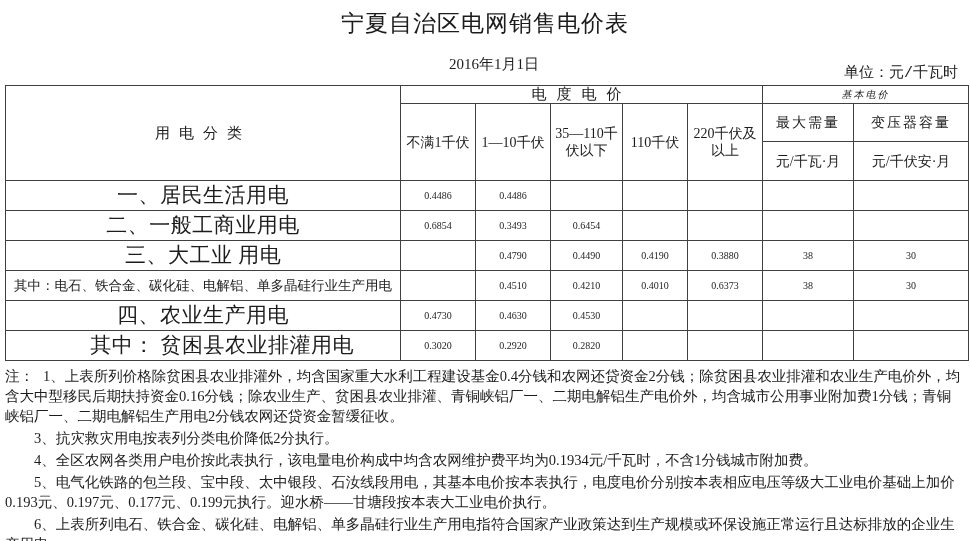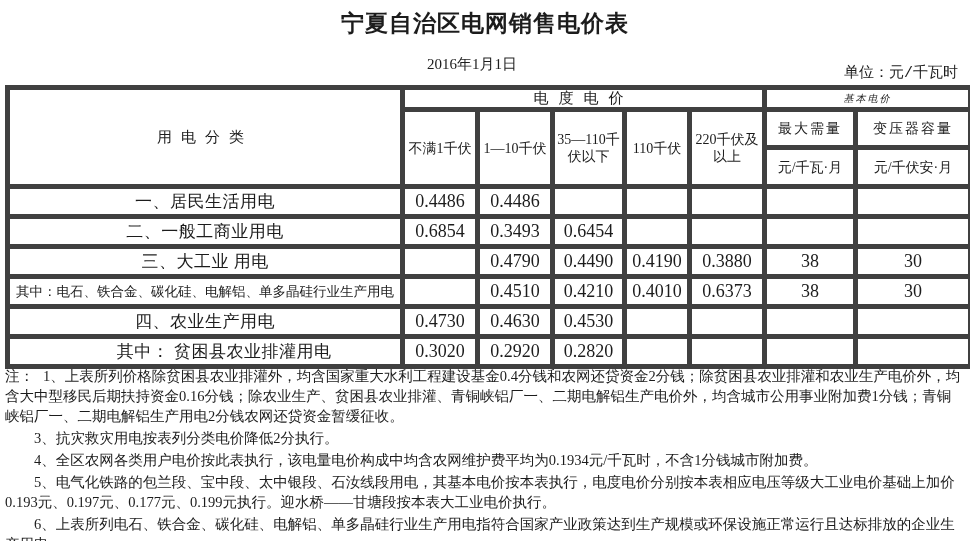--- a/index.html
+++ b/index.html
@@ -7,38 +7,38 @@
     width:970px; height:541px;
     background:#ffffff;
     color:#1c1c1c;
     font-family:"Liberation Serif", serif;
     position:relative;
     overflow:hidden;
   }
   .title {
     text-align:center;
     font-family:"Liberation Sans", sans-serif;
-    font-weight:bold;
+    font-weight:normal;
     font-size:23px;
     padding-top:8px;
     letter-spacing:1px;
   }
   .meta-row { position:absolute; top:55px; left:0; width:970px; height:22px; font-size:15px; }
-  .date { position:absolute; left:427px; top:0; }
+  .date { position:absolute; left:449px; top:0; }
   .unit { position:absolute; right:12px; top:8px;font-family:Liberation Mono, monospace; }
 
   table.price {
     position:absolute; top:85px; left:5px;
     border-collapse:collapse;
     table-layout:fixed;
     width:963px;
     font-size:14px;
   }
   table.price td {
-    border:5px solid #404040;
+    border:1px solid #404040;
     text-align:center;
     vertical-align:middle;
     padding:0;
     line-height:17px;
     overflow:hidden;
   }
   col.c0{width:395px} col.c1{width:75px} col.c2{width:75px} col.c3{width:72px}
   col.c4{width:65px} col.c5{width:75px} col.c6{width:91px} col.c7{width:115px}
 
   tr.hr1 { height:18px; }
@@ -49,26 +49,26 @@
   td.cat   { font-size:15px; letter-spacing:9px; }
   td.group { letter-spacing:10px; font-size:15px; line-height:16px; }
   td.group2{ letter-spacing:2px;  font-size:10px; line-height:16px;font-style:italic; }
   td.vh    { font-size:14px; }
   td.bh    { letter-spacing:2px; }
   td.uh    { font-size:14px; }
 
   td.lbl {
     text-align:left;
     padding-left:8px;
-    font-size:17px;
+    font-size:21px;
     letter-spacing:0.5px;
   }
   td.lbl.small  { font-size:13.5px; letter-spacing:0; }
   td.lbl.indent { padding-left:38px; }
-  td.num { font-size:18px; word-spacing:2px; }
+  td.num { font-size:10px; word-spacing:2px; }
 
   .notes {
     position:absolute; top:366px; left:5px;
     width:958px;
     font-size:14.5px;
     line-height:20px;
   }
   .notes p { margin:0 0 2px 0; text-indent:29px; }
   .notes p.first { text-indent:0; }
   .notes .note-prefix { margin-right:9px; }

